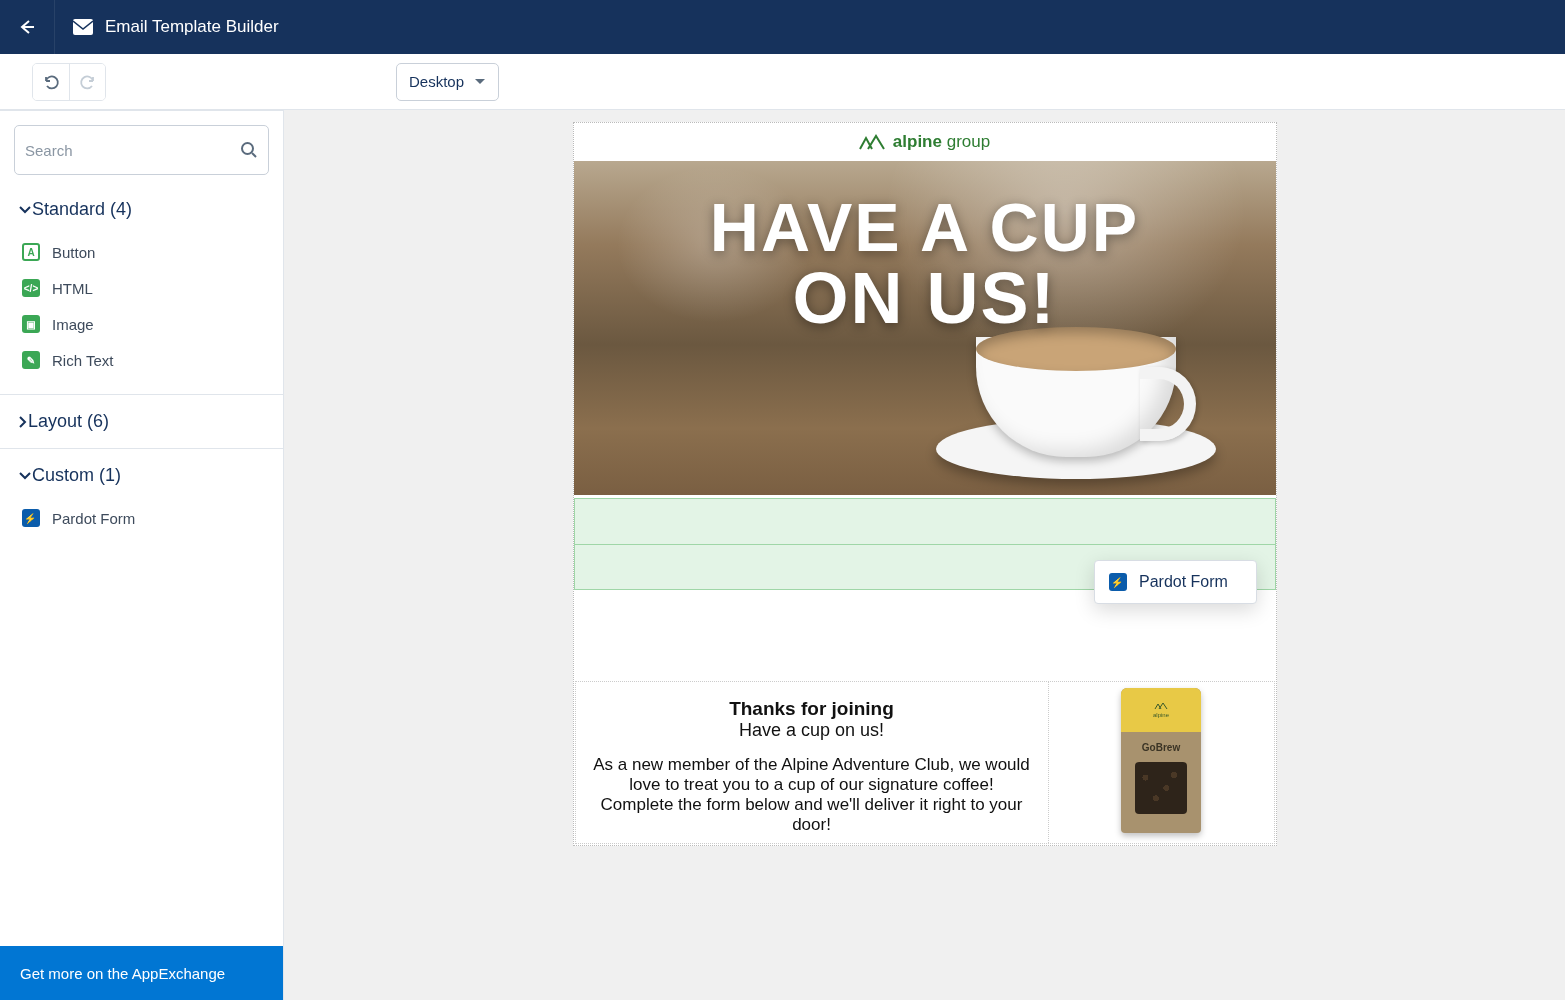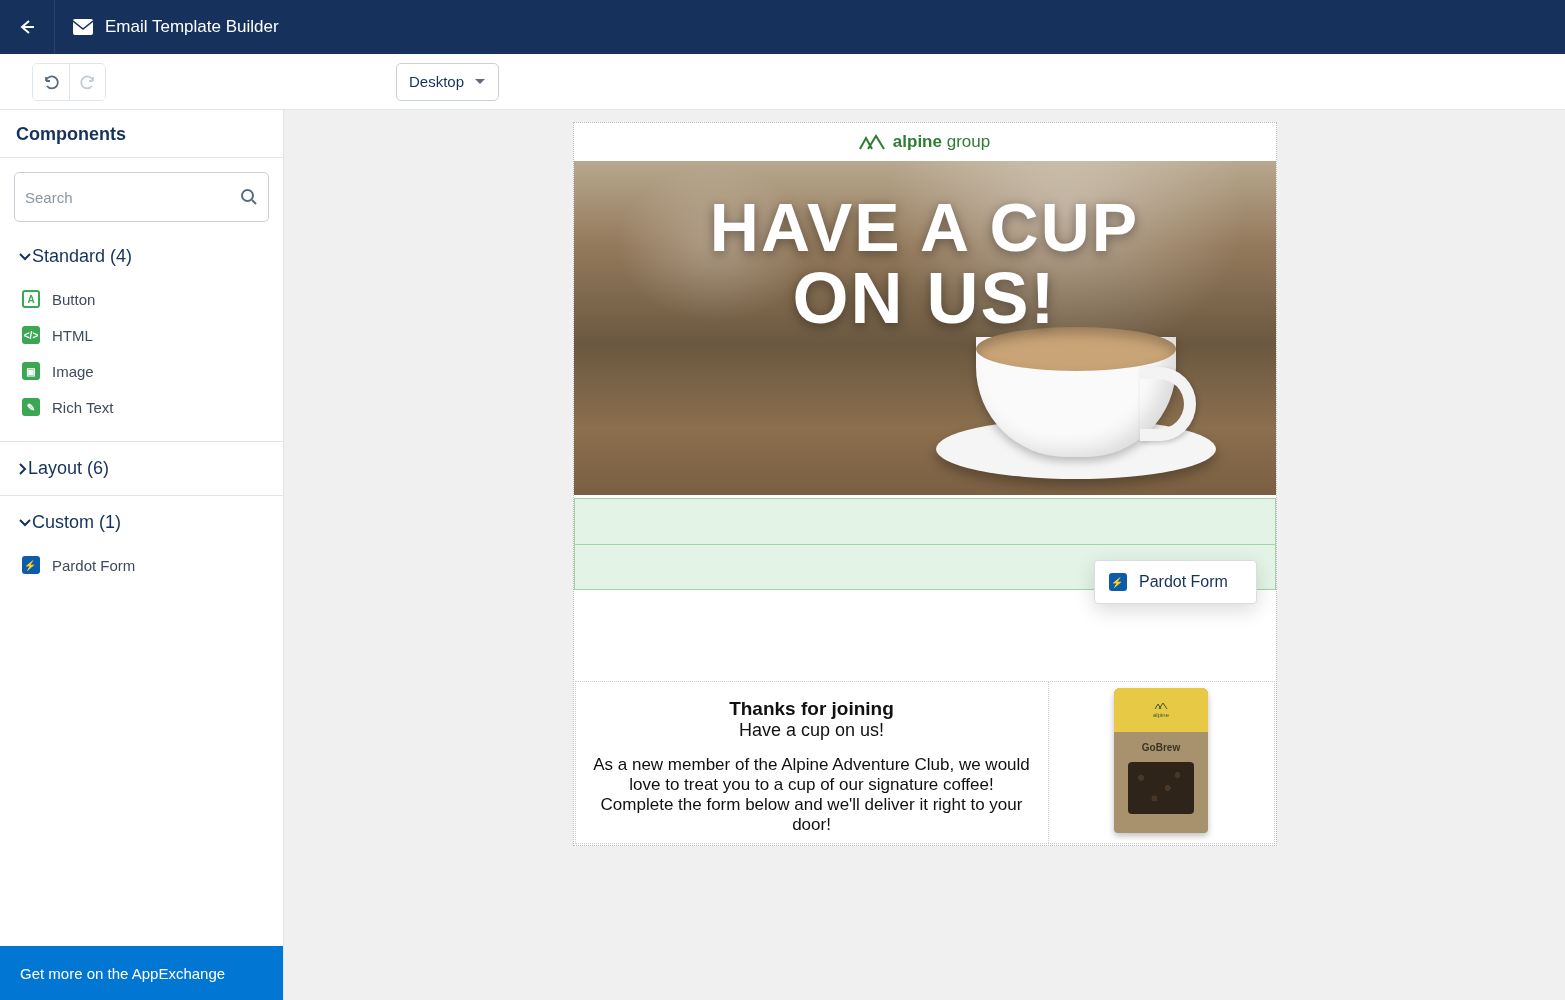--- a/index.html
+++ b/index.html
@@ -60,21 +60,21 @@
 .drop-zone { margin:3px 0 0; height:92px; border:1px solid #9fd6a7; background:#e3f4e6; position:relative; }
 .drop-zone::before { content:""; position:absolute; top:50%; left:0; right:0; border-top:1px solid #9fd6a7; }
 
 .spacer-block { height:90px; }
 
 .content-row { display:flex; border:1px dotted #ccc; margin:1px; }
 .content-text { flex:1; padding:16px 16px 8px; text-align:center; font-size:17px; color:#111; }
 .content-text .t-bold { font-weight:700; font-size:19px; }
 .content-text .t-sub { font-size:18px; margin-bottom:14px; }
 .product-cell { width:226px; border-left:1px dotted #ccc; display:flex; align-items:flex-start; justify-content:center; padding:6px; }
-.bag { width:94px; height:145px; background:#a8926e; border-radius:6px 6px 4px 4px; position:relative; box-shadow: 0 3px 6px rgba(0,0,0,0.25); }
+.bag { width:80px; height:145px; background:#a8926e; border-radius:6px 6px 4px 4px; position:relative; box-shadow: 0 3px 6px rgba(0,0,0,0.25); }
 .bag-top { position:absolute; top:0; left:0; right:0; height:44px; background:#e8c946; border-radius:6px 6px 0 0; display:flex; flex-direction:column; align-items:center; justify-content:center; font-size:7px; color:#3a5a2a; gap:2px; }
 .bag-logo { font-size:6px; }
 .bag-label { position:absolute; top:54px; left:0; right:0; text-align:center; font-size:10px; font-weight:700; color:#3b3425; }
 .bag-window { position:absolute; top:74px; left:14px; right:14px; height:52px; background:#2e241a; border-radius:4px; background-image: radial-gradient(circle at 20% 30%, #4a3826 3px, transparent 3px), radial-gradient(circle at 60% 50%, #4a3826 3px, transparent 3px), radial-gradient(circle at 40% 70%, #4a3826 3px, transparent 3px), radial-gradient(circle at 75% 25%, #4a3826 3px, transparent 3px); }
 
 .drag-ghost { position:absolute; top: 450px; left: 810px; background:#fff; border:1px solid #d8dde4; border-radius:4px; box-shadow:0 6px 20px rgba(0,0,0,0.15); padding:12px 28px 12px 14px; display:flex; align-items:center; gap:12px; font-size:16px; color:#16325c; z-index:50; }
 
 svg { display:block; }
 </style>
 </head>
@@ -111,21 +111,20 @@
   <div class="view-select">
     <span>Desktop</span>
     <svg width="12" height="8" viewBox="0 0 12 8" fill="#5a6b7d">
         <path d="M1 1 L6 6 L11 1 Z"></path>
       </svg>
   </div>
 </div>
 
 <div class="main">
   <div class="sidebar">
-    <div class="sidebar-title">Components</div>
     <div class="sidebar-inner">
       <div class="search-wrap">
         <div class="search-box">
           <input type="text" placeholder="Search" style="">
           <svg width="18" height="18" viewBox="0 0 18 18" fill="none" stroke="#5a6b7d" stroke-width="2">
               <circle cx="7.5" cy="7.5" r="5.5"></circle>
               <path d="M12 12 L16 16"></path>
             </svg>
         </div>
       </div>

